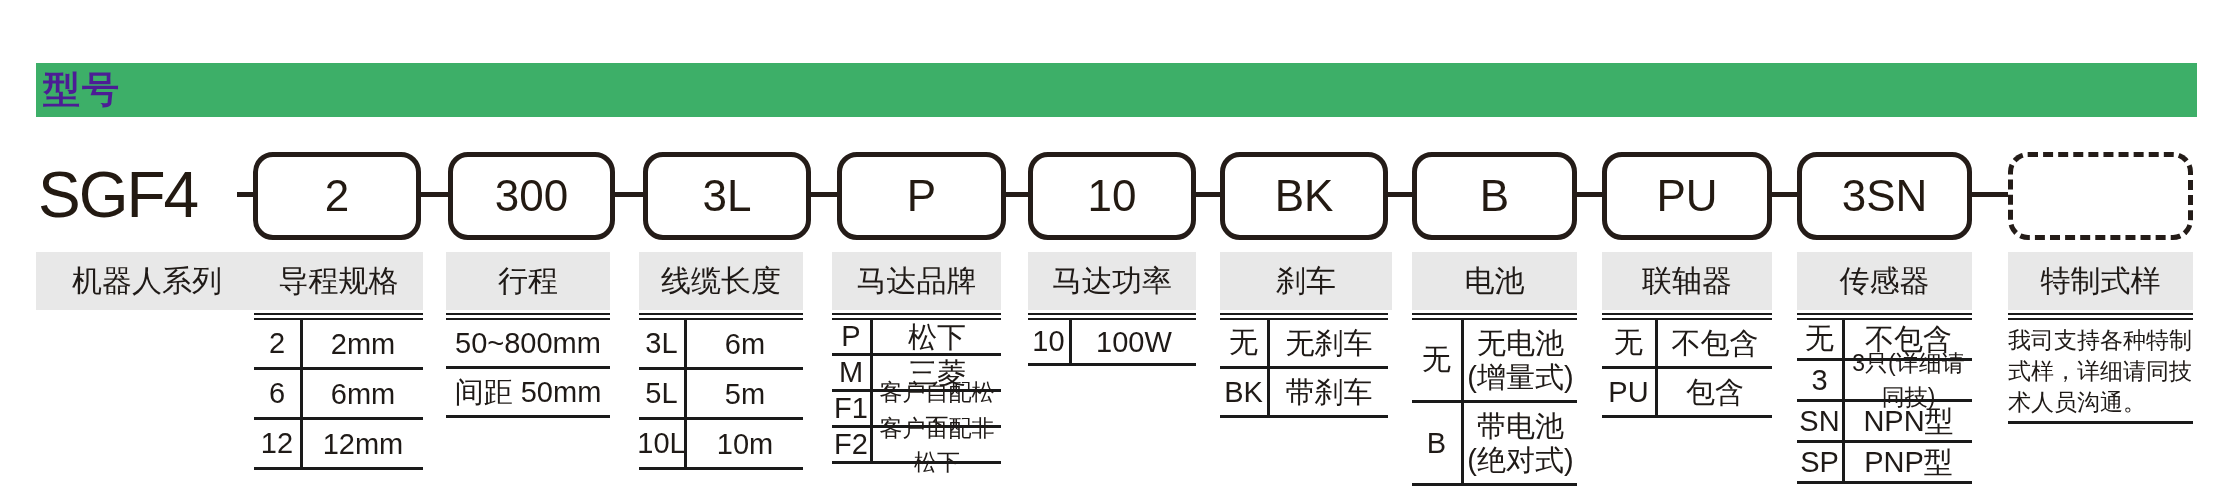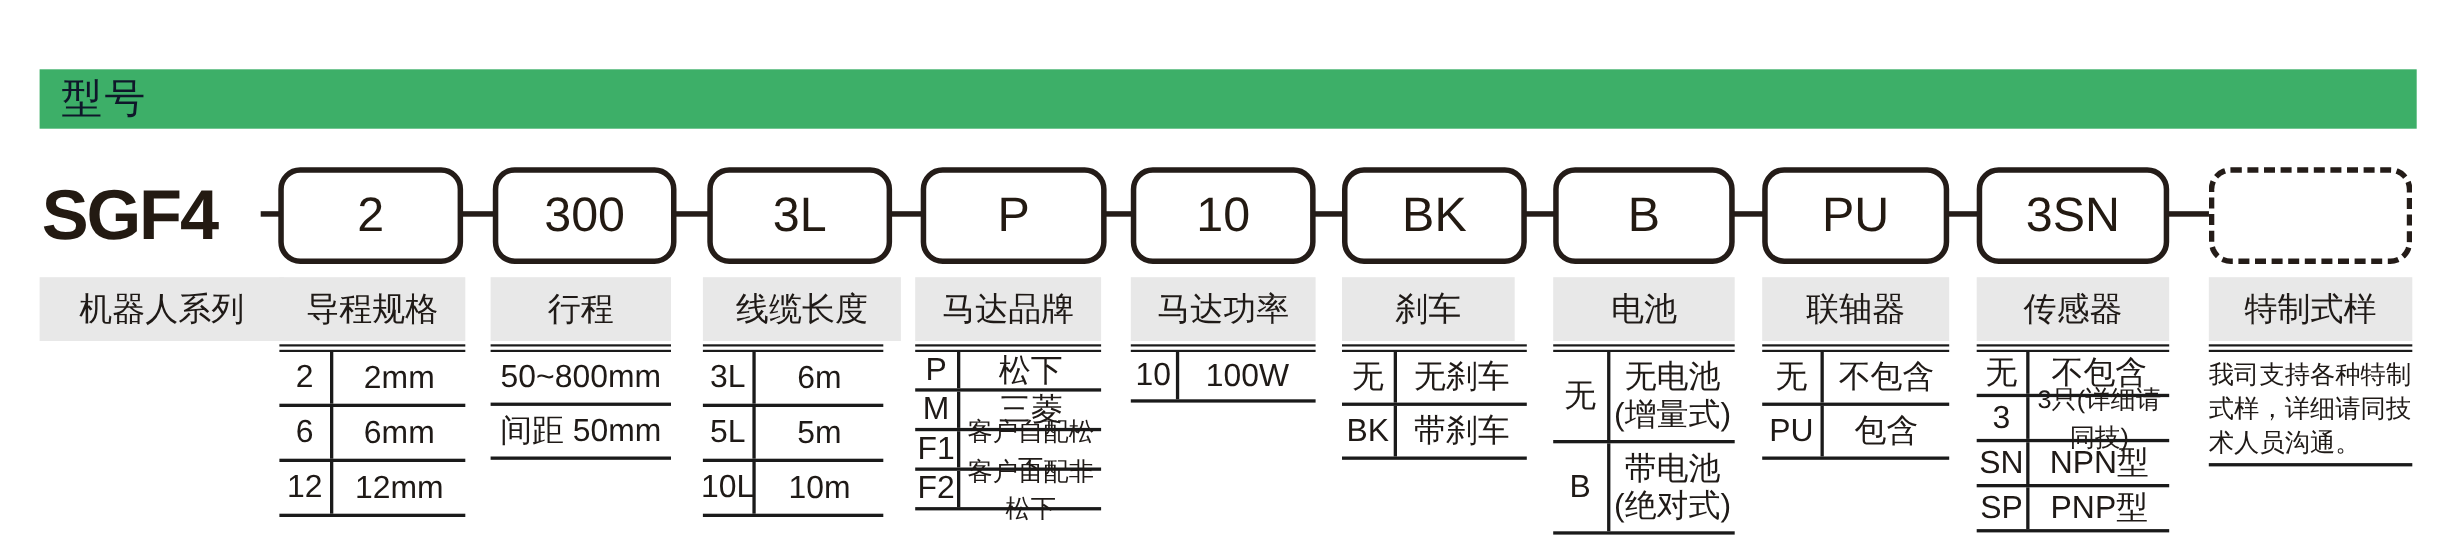--- a/index.html
+++ b/index.html
@@ -2,26 +2,26 @@
 <html><head>
 <meta charset="utf-8">
 <style>
   html,body{margin:0;padding:0;background:#ffffff;}
   .canvas{
     position:relative;width:2233px;height:494px;background:#ffffff;
     font-family:"Liberation Sans","DejaVu Sans",sans-serif;color:#241c18;overflow:hidden;
   }
   
   .banner{position:absolute;left:36px;top:63px;width:2161px;height:54px;background:#3daf68;}
-  .banner-title{color:#0f172a;font-size:37px;font-weight:normal;line-height:54px;padding-left:20px;letter-spacing:2px;}
+  .banner-title{color:#4c1d95;font-size:37px;font-weight:bold;line-height:54px;padding-left:7px;letter-spacing:2px;}
   
   .connector{position:absolute;left:237px;top:192px;width:1776px;height:5px;background:#241c18;}
   .series{
     position:absolute;left:38px;top:152px;height:88px;line-height:86px;
-    font-size:64px;font-weight:bold;letter-spacing:-2px;color:#231a12;
+    font-size:64px;font-weight:normal;letter-spacing:-2px;color:#231a12;
   }
   .mbox{
     position:absolute;top:152px;height:88px;box-sizing:border-box;background:#ffffff;
     border:5px solid #241c18;border-radius:20px;display:flex;align-items:center;justify-content:center;
     font-size:44px;color:#231a12;
   }
   .mbox.dashed{border-style:dashed;}
   
   .col-header{
     position:absolute;top:252px;height:58px;box-sizing:border-box;background:#e8e8e8;
@@ -60,24 +60,24 @@
   <div class="mbox" style="left:1028px;width:168px">10</div>
   <div class="mbox" style="left:1220px;width:168px">BK</div>
   <div class="mbox" style="left:1412px;width:165px">B</div>
   <div class="mbox" style="left:1602px;width:170px">PU</div>
   <div class="mbox" style="left:1797px;width:175px">3SN</div>
   <div class="mbox dashed" style="left:2008px;width:185px"></div>
 
   <div class="col-header" style="left:36px;width:222px">机器人系列</div>
   <div class="col-header" style="left:254px;width:169px">导程规格</div>
   <div class="col-header" style="left:446px;width:164px">行程</div>
-  <div class="col-header" style="left:639px;width:180px">线缆长度</div>
+  <div class="col-header" style="left:639px;width:164px">线缆长度</div>
   <div class="col-header" style="left:832px;width:169px">马达品牌</div>
   <div class="col-header" style="left:1028px;width:168px">马达功率</div>
-  <div class="col-header" style="left:1220px;width:157px">刹车</div>
+  <div class="col-header" style="left:1220px;width:172px">刹车</div>
   <div class="col-header" style="left:1412px;width:165px">电池</div>
   <div class="col-header" style="left:1602px;width:170px">联轴器</div>
   <div class="col-header" style="left:1797px;width:175px">传感器</div>
   <div class="col-header" style="left:2008px;width:185px">特制式样</div>
 
   <div class="tbl h50" style="left:254px;width:169px">
     <div class="row">
       <div class="cell code" style="width:49px">2</div>
       <div class="cell val">2mm</div>
     </div>

